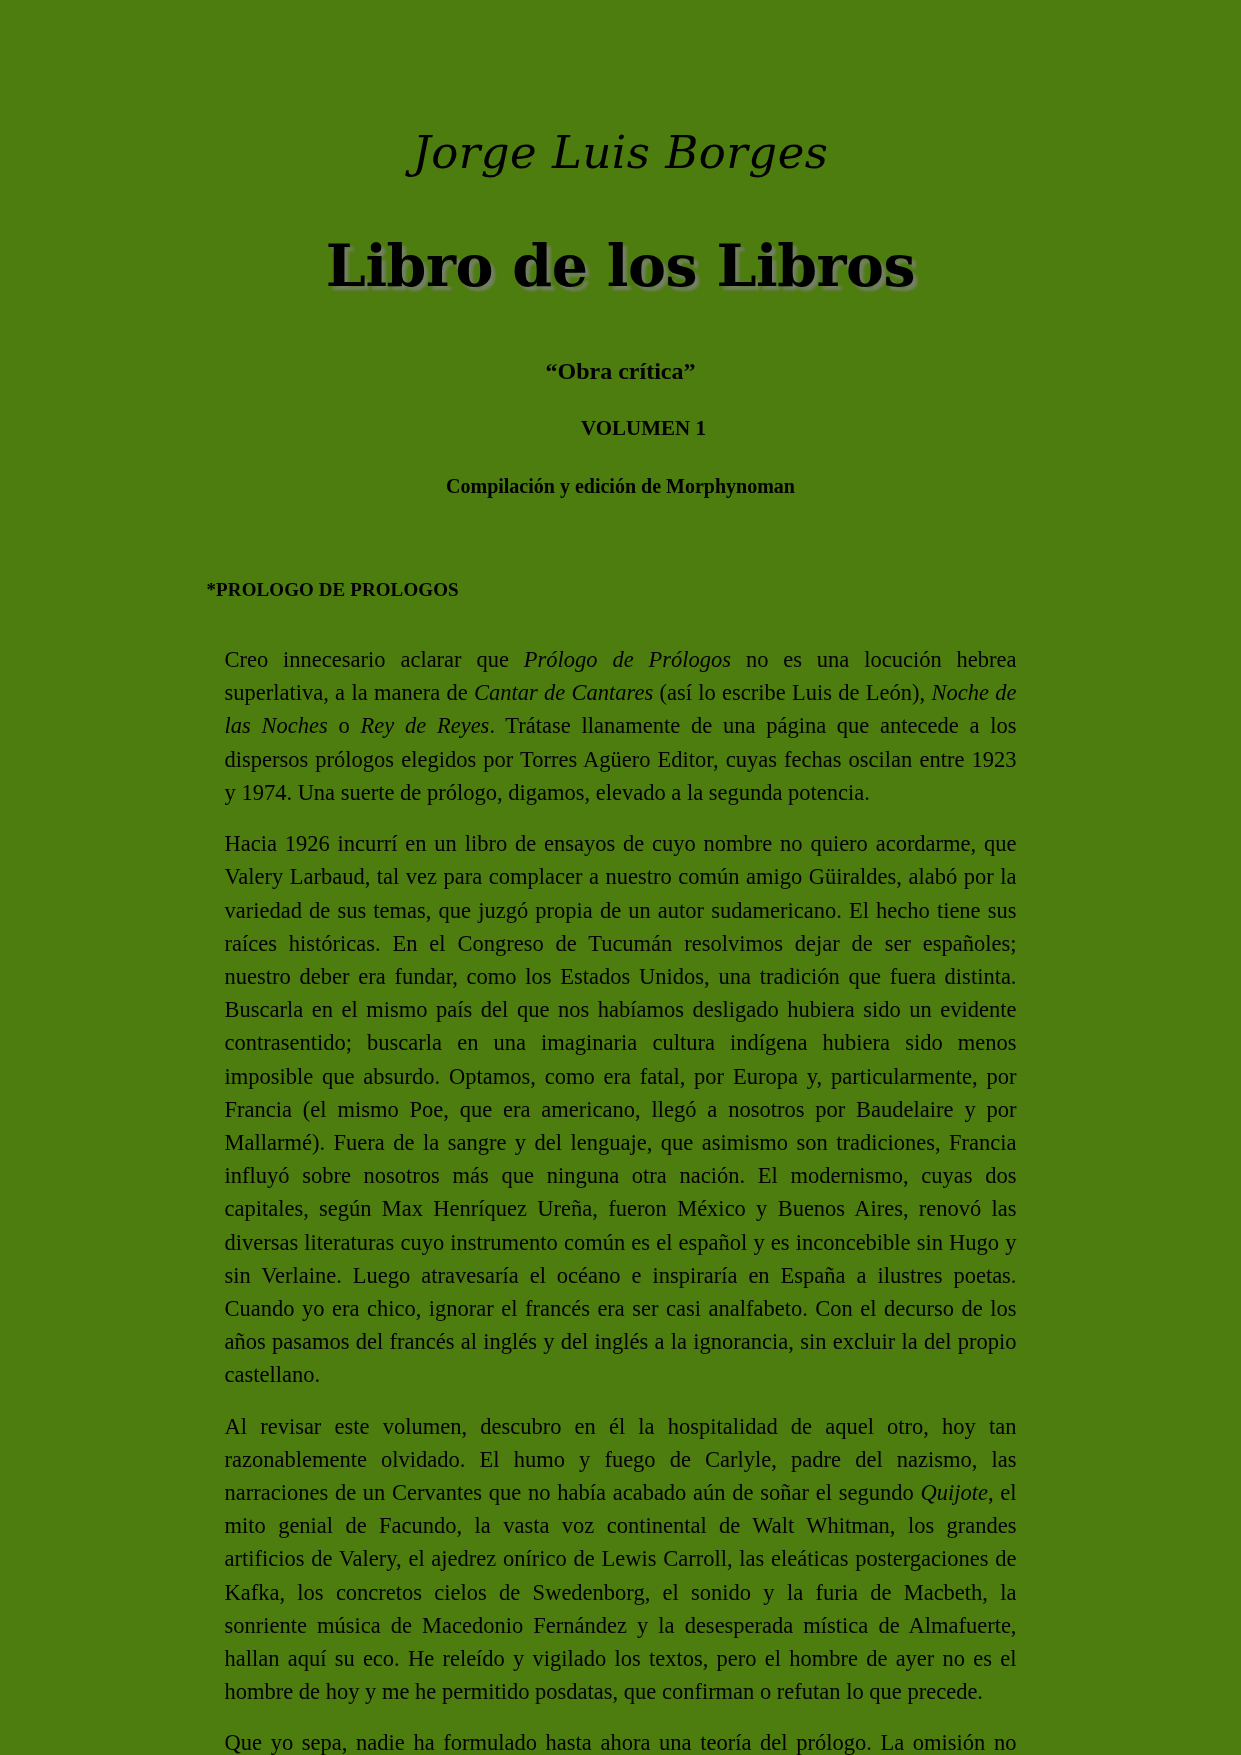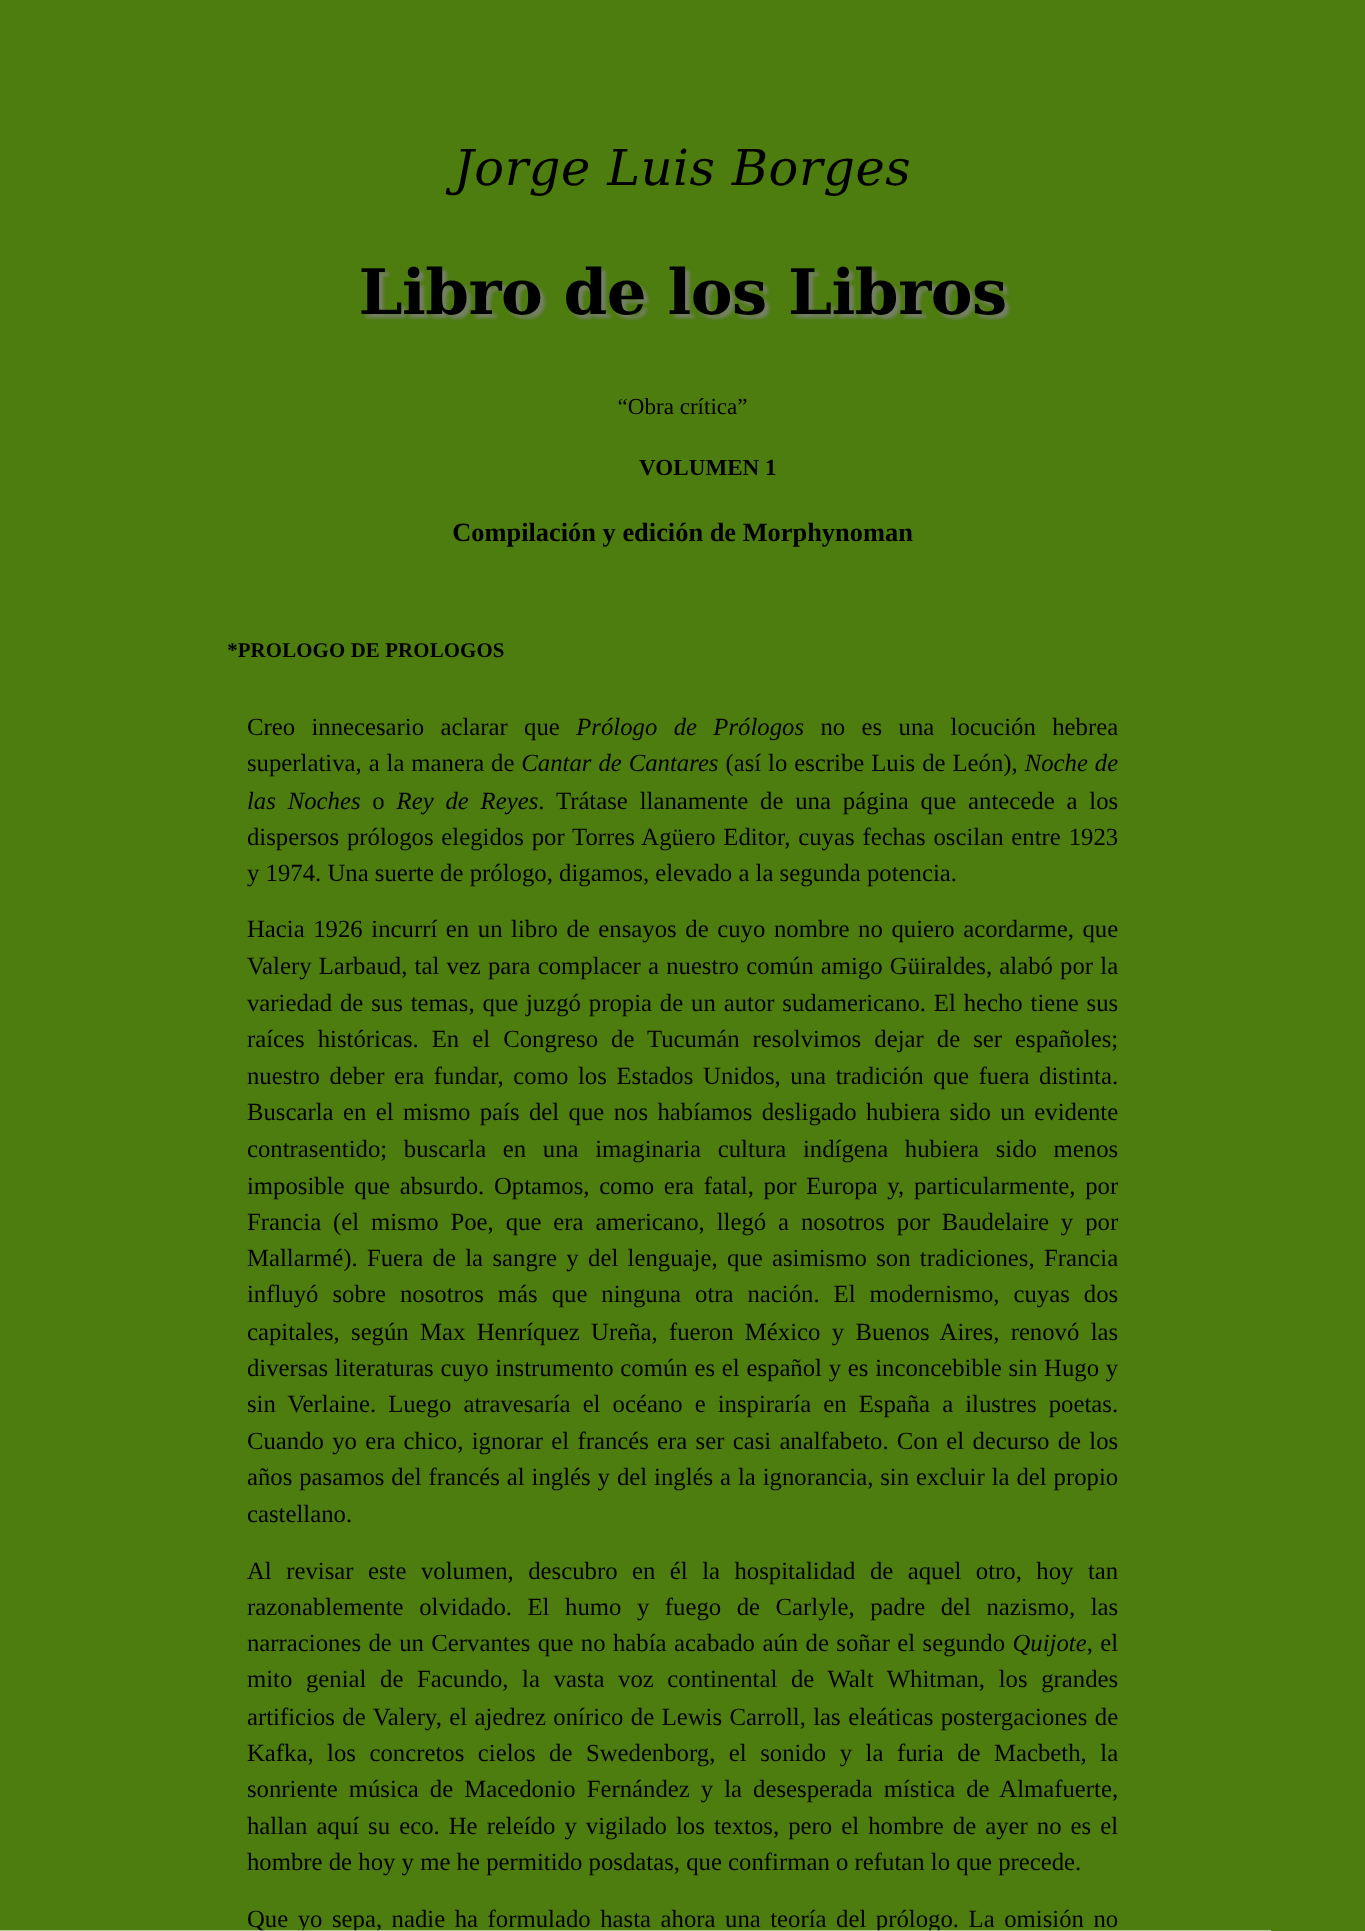--- a/index.html
+++ b/index.html
@@ -44,22 +44,22 @@
     font-size: 57px;
     line-height: 1.05;
     letter-spacing: -0.5px;
     text-shadow: 4px 4px 3px rgba(130,130,130,0.75);
     text-align: center;
   }
 
   .subtitle-quote {
     margin: 0;
     padding-top: 62px;
-    font-weight: 400;
-    font-size: 21px;
+    font-weight: 700;
+    font-size: 24px;
     line-height: 1.2;
   }
 
   .volume {
     margin: 0;
     padding-top: 30px;
     font-weight: 700;
     font-size: 21px;
     line-height: 1.2;
     padding-left: 46px;
@@ -74,21 +74,21 @@
   }
   .series span {
     text-decoration: underline;
     text-underline-offset: 3px;
   }
 
   .compiler {
     margin: 0;
     padding-top: 33px;
     font-weight: 700;
-    font-size: 24px;
+    font-size: 20px;
     line-height: 1.2;
   }
 
   
   .content {
     margin: 0 auto;
     padding-top: 80px;
     width: 828px;
   }
 

